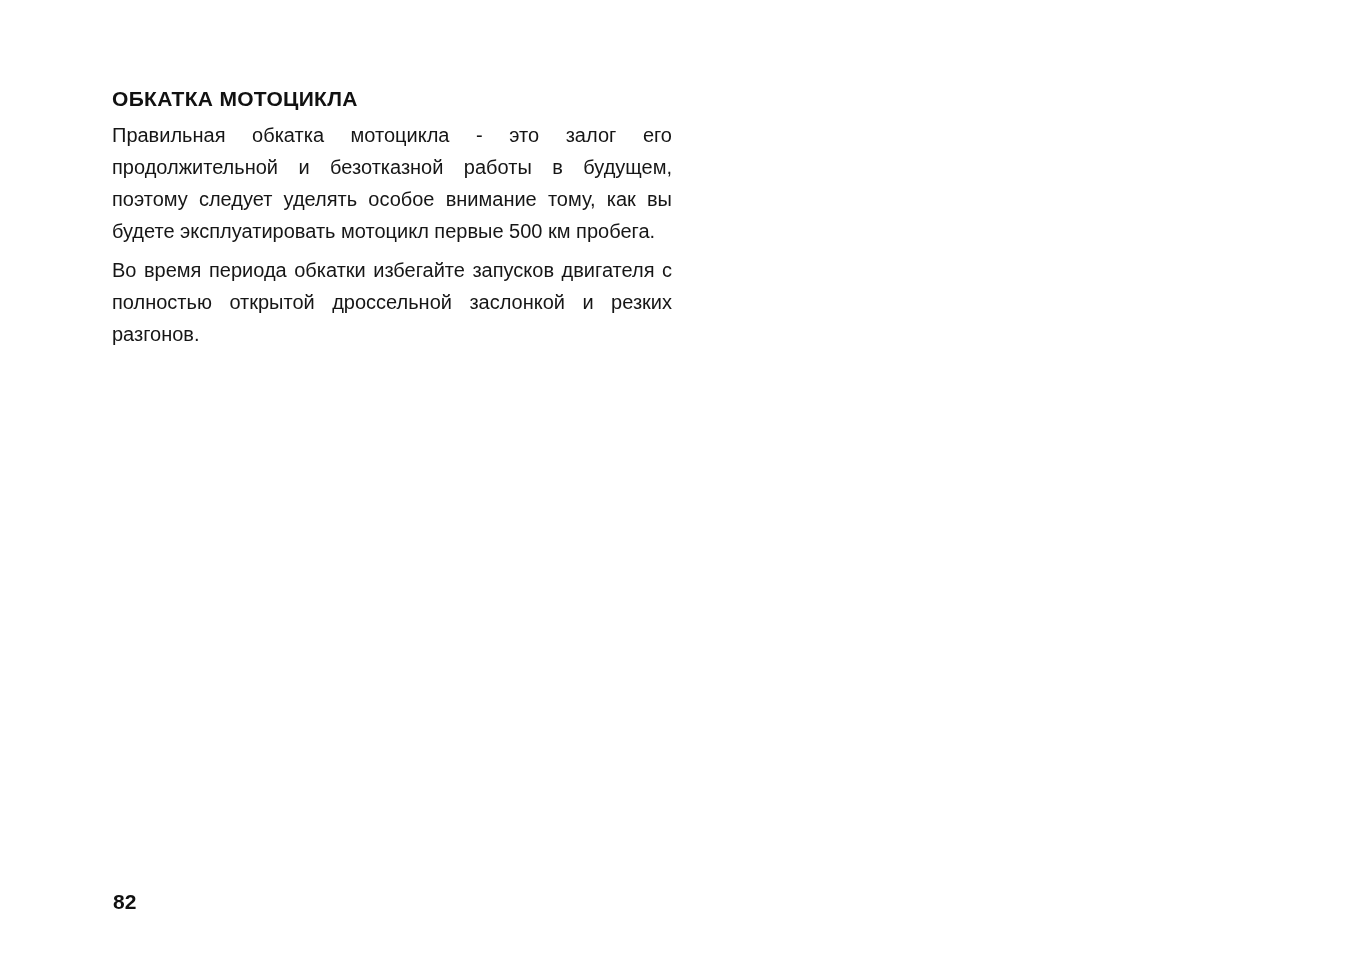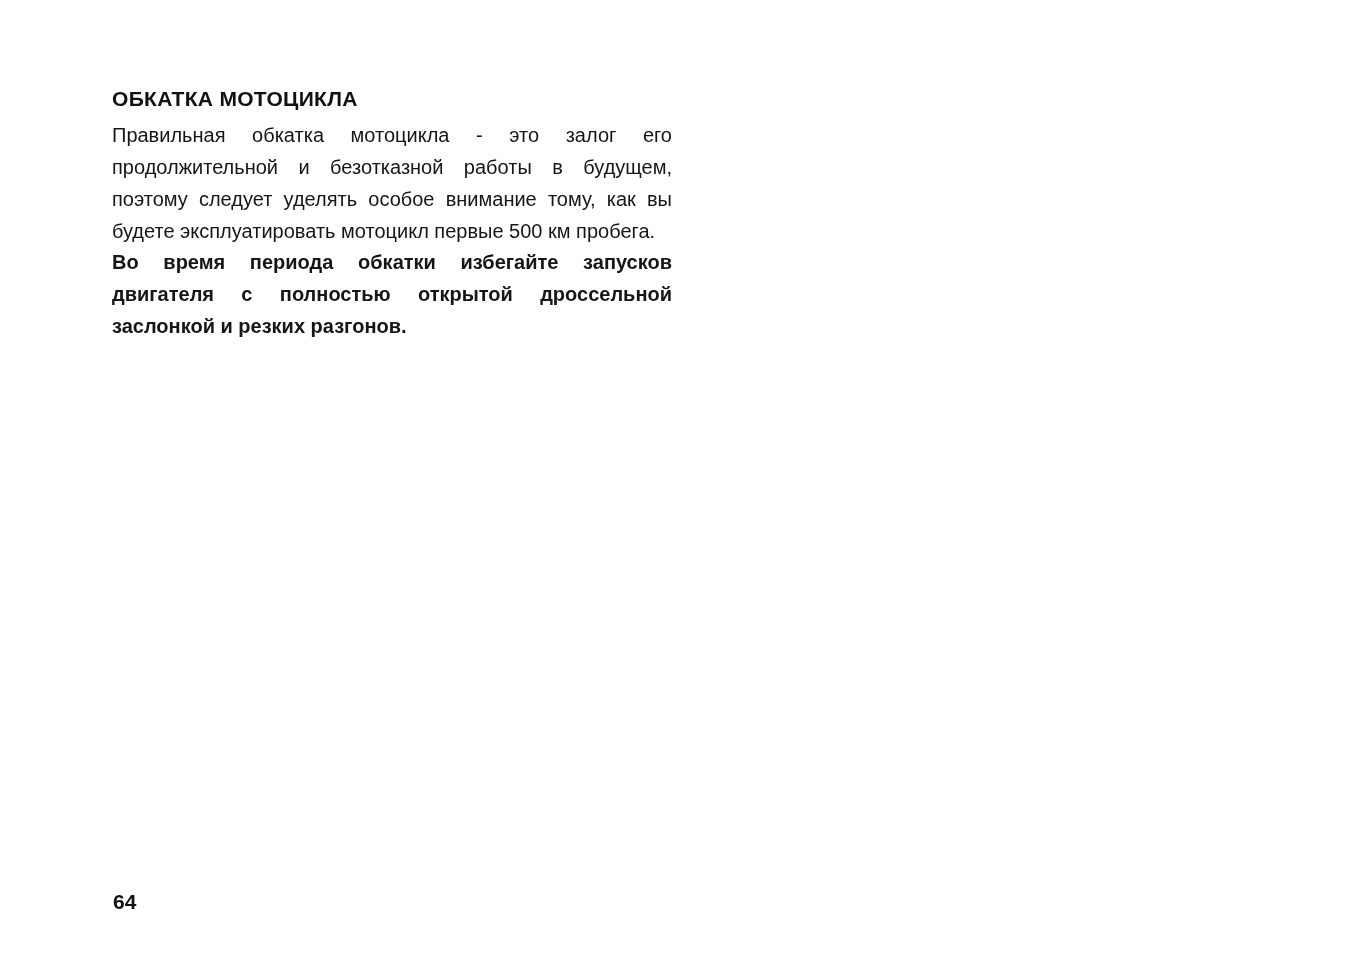--- a/index.html
+++ b/index.html
@@ -39,22 +39,21 @@
   }
   .body-par {
     font-size: 20px;
     line-height: 31.8px;
     color: #161616;
     text-align: justify;
     text-justify: inter-word;
     margin: 0;
   }
   .body-par + .body-par {
-    margin-top: 0px;
-    font-weight: bold;
+    margin-top: 8px;
   }
   .page-number {
     position: absolute;
     left: 97px;
     top: 890px;
     font-size: 21px;
     font-weight: bold;
     color: #111111;
   }
 </style>
@@ -66,15 +65,15 @@
   <div class="content">
 
     <h1 class="section-title">ОБКАТКА МОТОЦИКЛА</h1>
 
     <p class="body-par">Правильная обкатка мотоцикла - это залог его продолжительной и безотказной работы в будущем, поэтому следует уделять особое внимание тому, как вы будете эксплуатировать мотоцикл первые 500 км пробега.</p>
 
     <p class="body-par">Во время периода обкатки избегайте запусков двигателя с полностью открытой дроссельной заслонкой и резких разгонов.</p>
 
   </div>
 
-  <div class="page-number">64</div>
+  <div class="page-number">82</div>
 
 </div>
 
 </body></html>

